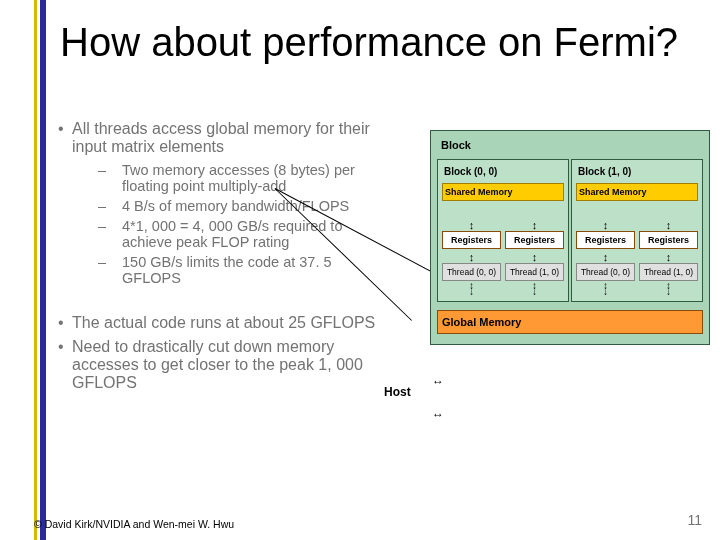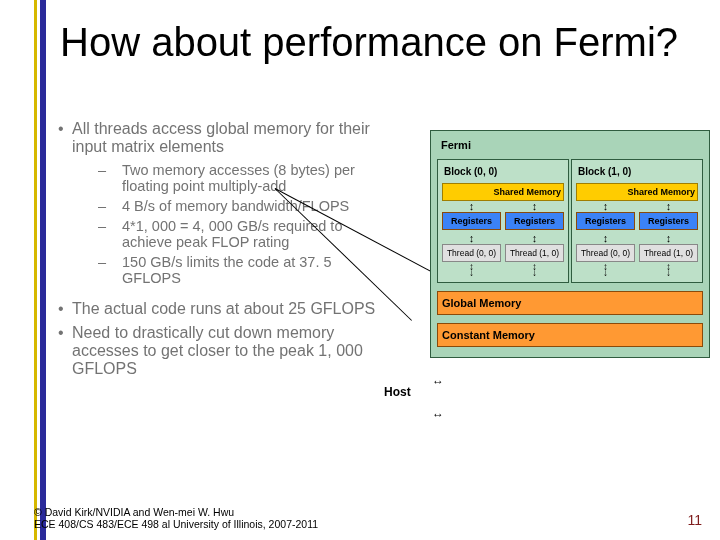--- a/index.html
+++ b/index.html
@@ -18,33 +18,33 @@
   .b1 .txt { display: inline-block; width: 310px; vertical-align: top; }
   .sub { margin-left: 40px; font-size: 14.5px; text-decoration: underline; }
   .sub .dash { display: inline-block; width: 24px; vertical-align: top; }
   .sub .txt { display: inline-block; width: 260px; vertical-align: top; margin-bottom: 4px; }
   .diagram { position: absolute; left: 430px; top: 130px; width: 280px; }
   .grid { background: #a9d4b8; border: 1px solid #2f5c3f; padding: 6px 6px 10px 6px; }
   .grid-title { font-size: 11px; font-weight: bold; margin: 2px 0 8px 4px; }
   .blocks { display: flex; gap: 2px; }
   .block { flex: 1; background: #bde0c8; border: 1px solid #2f5c3f; padding: 4px; }
   .block-title { font-size: 10px; font-weight: bold; margin: 2px 0 6px 2px; }
-  .sm { background: #ffcc00; border: 1px solid #a07e00; font-size: 9px; font-weight: bold; padding: 3px 2px; text-align: right; margin-bottom: 1px; }
+  .sm { background: #ffcc00; border: 1px solid #a07e00; font-size: 9px; font-weight: bold; padding: 3px 2px; text-align: left; margin-bottom: 20px; }
   .regs { display: flex; gap: 4px; margin-bottom: 4px; }
-  .reg { flex: 1; background: #3b82f6; border: 1px solid #8a4a0a; font-size: 9px; font-weight: bold; padding: 3px 0; text-align: center; }
+  .reg { flex: 1; background: #ffffff; border: 1px solid #8a4a0a; font-size: 9px; font-weight: bold; padding: 3px 0; text-align: center; }
   .arrows { display: flex; gap: 4px; margin-bottom: 2px; }
   .ar { flex: 1; text-align: center; font-size: 11px; line-height: 8px; }
   .threads { display: flex; gap: 4px; }
   .thr { flex: 1; background: #e0e0e0; border: 1px solid #888; font-size: 8.5px; padding: 3px 0; text-align: center; }
   .mem { background: #ff9933; border: 1px solid #8a4a0a; font-size: 11px; font-weight: bold; padding: 5px 4px; margin-top: 8px; }
   .host { position: absolute; left: 384px; top: 385px; font-size: 12px; font-weight: bold; }
   .host-arrow, .const-arrow { position: absolute; font-size: 12px; }
   .harr { letter-spacing: -2px; }
   .copyright { position: absolute; left: 34px; bottom: 10px; font-size: 10.5px; color: #000; }
-  .pagenum { position: absolute; right: 18px; bottom: 12px; font-size: 14px; color: #7f1d1d; }
+  .pagenum { position: absolute; right: 18px; bottom: 12px; font-size: 14px; color: #737373; }
   .diag-line { position: absolute; background: #000; height: 1px; transform-origin: left center; }
   .arrow-col { display:flex; flex-direction:column; align-items:center; font-size:10px; line-height:6px; }
 </style>
 </head>
 <body>
 
 <div class="stripe">
   <div class="s1"></div>
     <div class="space"></div>
     <div class="s2"></div>
@@ -53,31 +53,31 @@
 
 <div class="title">How about performance on Fermi?</div>
 
 <div class="content">
   <ul>
     <li class="b1"><span class="dot">•</span><span class="txt">All threads access global memory for their input matrix elements</span></li>
     <li class="sub"><span class="dash">–</span><span class="txt">Two memory accesses (8 bytes) per floating point multiply-add</span></li>
     <li class="sub"><span class="dash">–</span><span class="txt">4 B/s of memory bandwidth/FLOPS</span></li>
     <li class="sub"><span class="dash">–</span><span class="txt">4*1, 000 = 4, 000 GB/s required to achieve peak FLOP rating</span></li>
     <li class="sub"><span class="dash">–</span><span class="txt">150 GB/s limits the code at 37. 5 GFLOPS</span></li>
-    <li class="b1" style="margin-top:10px"><span class="dot">•</span><span class="txt">The actual code runs at about 25 GFLOPS</span></li>
+    <li class="b1" style="margin-top:24px"><span class="dot">•</span><span class="txt">The actual code runs at about 25 GFLOPS</span></li>
     <li class="b1"><span class="dot">•</span><span class="txt">Need to drastically cut down memory accesses to get closer to the peak 1, 000 GFLOPS</span></li>
   </ul>
 </div>
 
 <div class="diag-line" style="left:275px; top:188px; width:190px; transform:rotate(44deg);"></div>
 <div class="diag-line" style="left:275px; top:188px; width:315px; transform:rotate(28deg);"></div>
 
 <div class="diagram">
   <div class="grid">
-    <div class="grid-title">Fermi</div>
+    <div class="grid-title">Block</div>
     <div class="blocks">
       <div class="block">
         <div class="block-title">Block (0, 0)</div>
         <div class="sm">Shared Memory</div>
         <div class="arrows">
             <div class="ar">↕</div>
             <div class="ar">↕</div>
           </div>
         <div class="regs">
           <div class="reg">Registers</div>
@@ -135,26 +135,24 @@
             <div class="ar">
               <div class="arrow-col">
                 <span>↕</span>
                 <span>↓</span>
               </div>
             </div>
           </div>
       </div>
     </div>
     <div class="mem">Global Memory</div>
-    <div class="mem">Constant Memory</div>
   </div>
 </div>
 
 <div class="host">Host</div>
 <div class="host-arrow" style="left:432px; top:373px;"><span class="harr">↔</span></div>
 <div class="const-arrow" style="left:432px; top:406px;"><span class="harr">↔</span></div>
 
 <div class="copyright">
   <div>© David Kirk/NVIDIA and Wen-mei W. Hwu</div>
-  <div>ECE 408/CS 483/ECE 498 al University of Illinois, 2007-2011</div>
 </div>
 
 <div class="pagenum">11</div>
 
 </body></html>

